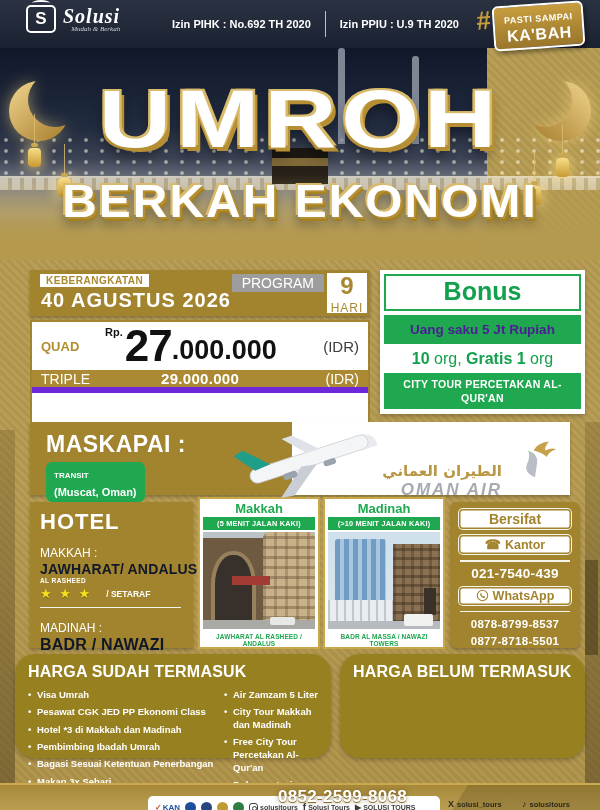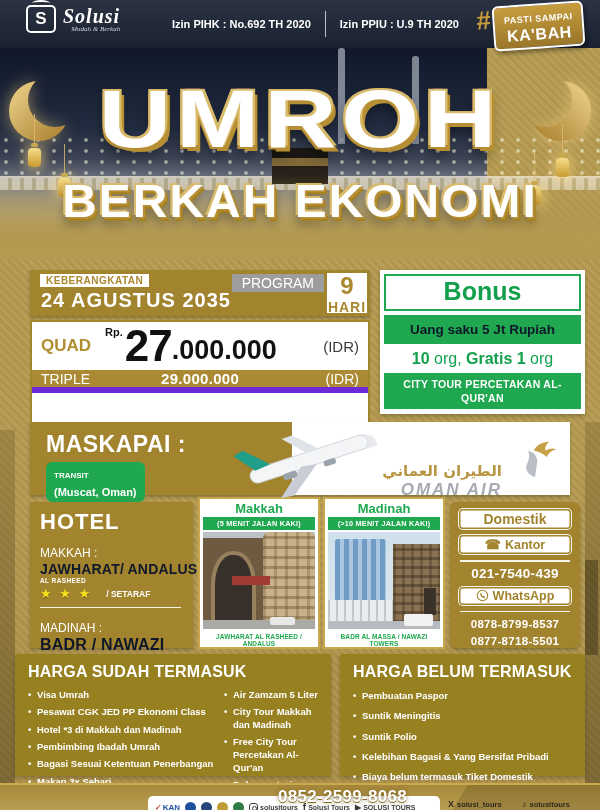--- a/index.html
+++ b/index.html
@@ -59,47 +59,47 @@
   .lantern::before { content:""; position:absolute; left:3px; top:-5px; width:7px; height:4px; background:#caa84e; border-radius:2px; }
   .lantern::after { content:""; position:absolute; left:6px; top:-34px; width:1px; height:30px; background:rgba(220,190,110,.8); }
 
   
   .dep-bar { left:30px; top:270px; width:340px; height:46px; background:#a2842e; box-shadow:0 2px 3px rgba(0,0,0,.25); }
   .dep-badge { position:absolute; left:10px; top:4px; background:#fff; color:#a9882f; font-weight:800; font-size:10px; padding:1px 6px; letter-spacing:.5px; }
   .dep-date { position:absolute; left:11px; top:19px; color:#fff; font-weight:800; font-size:20px; letter-spacing:1px; }
   .prog-badge { position:absolute; right:46px; top:4px; background:#9d9d9d; color:#fff; font-weight:400; font-size:14px; padding:1px 10px; }
   .hari-box { position:absolute; right:3px; top:3px; bottom:3px; width:40px; background:#fff; text-align:center; padding-top:2px; }
   .hari-num { color:#a9882f; font-weight:800; font-size:24px; line-height:.95; }
-  .hari-unit { color:#a9882f; font-weight:700; font-size:14px; letter-spacing:1px; }
+  .hari-unit { color:#a9882f; font-weight:400; font-size:12px; letter-spacing:1px; }
 
   
   .price-box { left:30px; top:320px; width:340px; border:2px solid #a2842e; background:#fff; }
   .p-row { display:flex; align-items:center; padding:0 9px; }
   .row-quad { height:48px; background:#fff; }
   .row-triple { height:23px; background:#ab8a33; border-bottom:6px solid #6d28d9; }
   .row-double { height:23px; background:#fff;margin-top:24px; }
-  .q-label { color:#b08d2e; font-weight:800; font-size:17px; width:64px; }
+  .q-label { color:#b08d2e; font-weight:800; font-size:13px; width:64px; }
   .q-rp { color:#111; font-weight:800; font-size:11px; align-self:flex-start; margin-top:4px; margin-right:2px; }
   .q-main { color:#111; font-weight:800; font-size:44px; line-height:1; letter-spacing:-1px; }
   .q-rest { color:#111; font-weight:800; font-size:27px; line-height:1; align-self:flex-end; margin-bottom:6px; }
   .q-idr { margin-left:auto; color:#3c3c3c; font-size:15px; }
   .s-label { font-size:14px; width:78px; }
   .row-triple .s-label { color:#fff; }
   .row-double .s-label { color:#b08d2e; }
   .s-price { font-weight:800; font-size:15px; margin-left:42px; letter-spacing:.3px; }
   .row-triple .s-price { color:#fff; }
   .row-double .s-price { color:#111; }
   .s-idr { margin-left:auto; font-size:14px; }
   .row-triple .s-idr { color:#fff; }
   .row-double .s-idr { color:#222; }
 
   
   .bonus-box { left:380px; top:270px; width:205px; height:144px; background:#fff; padding:4px; box-shadow:0 2px 4px rgba(0,0,0,.25); }
   .bonus-title { border:2px solid #1fa84f; color:#13a04c; font-weight:800; font-size:25px; text-align:center; padding:1px 0 3px; }
-  .bonus-green1 { background:#1fa84f; color:#0f172a; font-weight:800; font-size:13.5px; text-align:center; padding:7px 8px; margin-top:4px; }
+  .bonus-green1 { background:#1fa84f; color:#4c1d95; font-weight:800; font-size:13.5px; text-align:center; padding:7px 8px; margin-top:4px; }
   .bonus-white { color:#13a04c; font-size:16px; text-align:center; padding:6px 0 5px; }
   .bonus-white b { font-weight:800; }
   .bonus-green2 { background:#1fa84f; color:#fff; font-weight:800; font-size:10.5px; line-height:1.35; text-align:center; padding:4px 6px; letter-spacing:.3px; }
 
   
   .air-bar { left:30px; top:422px; width:540px; height:73px; display:flex; box-shadow:0 2px 3px rgba(0,0,0,.25); }
   .air-left { width:262px; background:#a2842e; position:relative; }
   .air-right { flex:1; background:#fff; display:flex; align-items:center; justify-content:flex-end; gap:12px; padding-right:14px; }
   .air-label { position:absolute; left:16px; top:9px; color:#fff; font-weight:800; font-size:23px; letter-spacing:.5px; }
   .transit-badge { position:absolute; left:16px; top:40px; background:#1fa84f; border-radius:6px; padding:2px 8px; color:#fff; }
@@ -159,21 +159,21 @@
   .info-pill { background:#fff; border-radius:4px; color:#a2842e; font-weight:800; padding:2px 0; box-shadow:0 0 0 1.5px #a2842e inset, 0 0 0 1px rgba(255,255,255,.9); }
   .pill-title { font-size:14px; }
   .pill-btn { font-size:12.5px; margin-top:6px; display:flex; align-items:center; justify-content:center; gap:4px; }
   .info-div { height:1.5px; background:rgba(255,255,255,.9); margin:6px 1px 4px; }
   .info-phone { color:#fff; font-weight:800; font-size:13.5px; letter-spacing:.3px; }
   .info-wa { color:#fff; font-weight:800; font-size:11.5px; line-height:1.5; letter-spacing:.3px; }
   .tel-ico { font-size:13px; }
   .wa-ico { display:inline-block; }
 
   
-  .harga-box { top:654px; height:122px; background:#97801f; border-radius:2px; box-shadow:0 2px 4px rgba(0,0,0,.25); color:#fff; }
+  .harga-box { top:654px; height:104px; background:#97801f; border-radius:20px; box-shadow:0 2px 4px rgba(0,0,0,.25); color:#fff; }
   .inc-box { left:15px; width:316px; padding:9px 6px 0 13px; }
   .exc-box { left:340px; width:245px; padding:9px 12px 0 13px; }
   .harga-title { font-weight:800; font-size:16px; letter-spacing:.2px; }
   .harga-cols { display:flex; margin-top:8px; }
   .hcol1 { flex:0 0 196px; }
   .hcol2 { flex:1; }
   .bullet { position:relative; padding-left:9px; font-weight:700; font-size:9.5px; line-height:1.35; margin-bottom:4.5px; }
   .hcol1 .bullet { white-space:nowrap; }
   .bullet::before { content:"•"; position:absolute; left:0; top:0; }
   .exc-box .bullet { font-size:9.5px; margin-bottom:7.5px; }
@@ -268,21 +268,21 @@
     <div class="lantern" style="left:58px; top:130px;"></div>
     <div class="lantern" style="left:556px; top:110px;"></div>
     <div class="lantern" style="left:528px; top:138px;"></div>
 
     <div class="hero-title">UMROH</div>
     <div class="hero-sub">BERKAH EKONOMI</div>
   </div>
 
   <div class="abs dep-bar">
     <span class="dep-badge">KEBERANGKATAN</span>
-    <span class="dep-date">24 AGUSTUS 2035</span>
+    <span class="dep-date">40 AGUSTUS 2026</span>
     <span class="prog-badge">PROGRAM</span>
     <span class="hari-box">
       <span class="hari-num">9</span><br>
       <span class="hari-unit">HARI</span>
     </span>
   </div>
 
   <div class="abs price-box">
     <div class="p-row row-quad">
       <span class="q-label">QUAD</span>
@@ -387,21 +387,21 @@
           <div class="md-gate"></div>
         </div>
       <div class="md-white"></div>
       <div class="md-road"></div>
       <div class="md-van"></div>
     </div>
     <div class="hcard-cap">BADR AL MASSA / NAWAZI TOWERS</div>
   </div>
 
   <div class="abs info-box">
-    <div class="info-pill pill-title">Domestik</div>
+    <div class="info-pill pill-title">Bersifat</div>
     <div class="info-pill pill-btn">
       <span class="tel-ico">☎</span>
       <span>Kantor</span>
     </div>
     <div class="info-div"></div>
     <div class="info-phone">021-7540-439</div>
     <div class="info-pill pill-btn">
       <svg class="wa-ico" width="13" height="13" viewBox="0 0 20 20">
         <circle cx="10" cy="10" r="8" fill="none" stroke="#a2842e" stroke-width="1.6"></circle>
         <path d="M7 6 q-2 4 3 7 q3 2 4 -1 l-2 -1.5 -1.2 1 q-2 -1.2 -2.6 -3 l1.3 -.9 z" fill="#a2842e"></path>
@@ -428,27 +428,20 @@
         <div class="bullet">Air Zamzam 5 Liter</div>
         <div class="bullet">City Tour Makkah dan Madinah</div>
         <div class="bullet">Free City Tour Percetakan Al-Qur'an</div>
         <div class="bullet">Dokumentasi Umrah</div>
       </div>
     </div>
   </div>
 
   <div class="abs harga-box exc-box">
     <div class="harga-title">HARGA BELUM TERMASUK</div>
-    <div class="harga-list">
-      <div class="bullet">Pembuatan Paspor</div>
-      <div class="bullet">Suntik Meningitis</div>
-      <div class="bullet">Suntik Polio</div>
-      <div class="bullet">Kelebihan Bagasi &amp; Yang Bersifat Pribadi</div>
-      <div class="bullet">Biaya belum termasuk Tiket Domestik</div>
-    </div>
   </div>
 
   <div class="abs edge-shade-l"></div>
   <div class="abs edge-shade-r"></div>
   <div class="abs kaaba-side"></div>
 
   <div class="abs footer">
     <div class="cert-strip">
       <span class="chip">
           <span class="chip-kan-check">✓</span>

